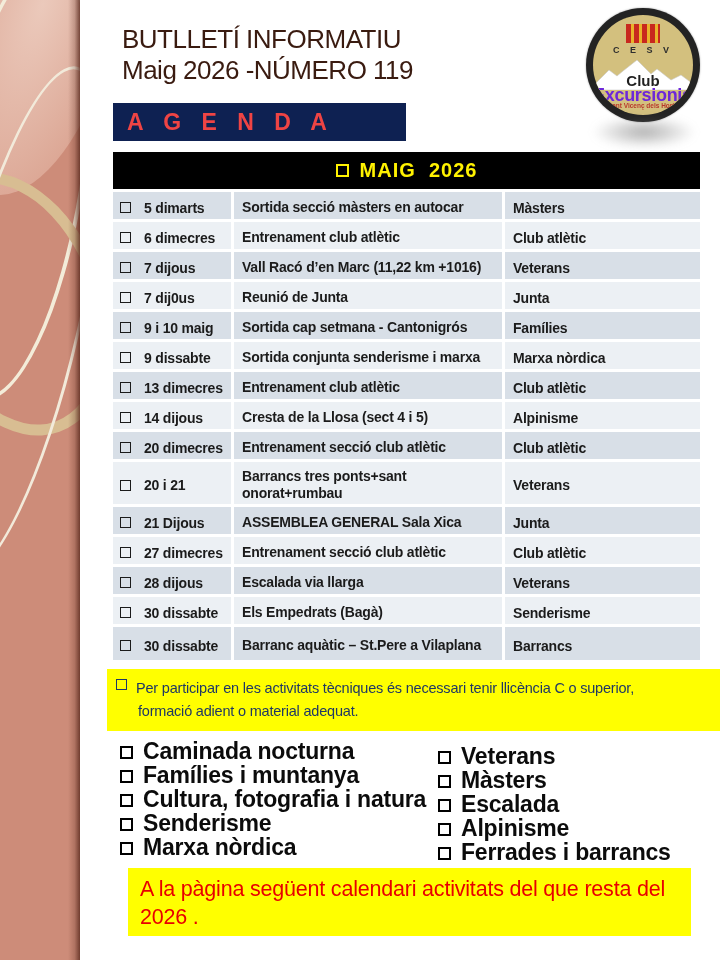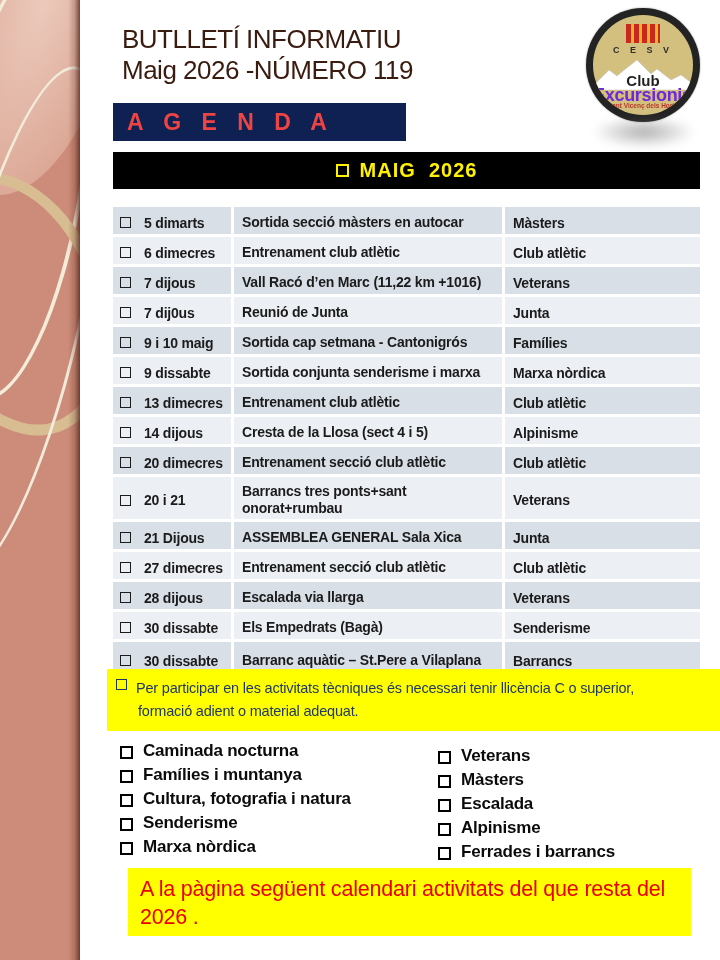--- a/index.html
+++ b/index.html
@@ -44,21 +44,21 @@
               font-weight:bold;color:#6d28d9;letter-spacing:-0.3px;}
   .logo-sub{position:absolute;left:0;right:0;top:87px;text-align:center;font-size:6.5px;
             color:#B8372B;font-weight:bold;}
   .logo-shadow{position:absolute;left:592px;top:116px;width:104px;height:32px;border-radius:50%;
                background:radial-gradient(closest-side, rgba(110,110,110,.55), rgba(110,110,110,0));
                filter:blur(4px);}
 
   
   .activities-table{position:absolute;left:113px;top:152px;width:587px;}
   .thead{height:37px;background:#000000;color:#FFF200;display:flex;align-items:center;
-         justify-content:center;font-weight:bold;font-size:20px;margin-bottom:18px;}
+         justify-content:center;font-weight:bold;font-size:20px;margin-bottom:3px;}
   .thead .hdr-label{white-space:pre;letter-spacing:1px;}
   .trow{display:grid;grid-template-columns:118px 268px 195px;column-gap:3px;margin-bottom:3px;}
   .band-a > .cell{background:#D8DFE7;}
   .band-b > .cell{background:#ECF0F4;}
   .cell{display:flex;align-items:center;min-height:27px;font-weight:bold;font-size:14px;
         color:#1b1b1b;letter-spacing:-0.2px;box-sizing:border-box;padding:6px 4px 2px 8px;}
   .date-cell{padding-left:7px;}
   .trow:last-child .cell{min-height:33px;}
   .activity-cell{line-height:17px;}
   .sq{display:inline-block;box-sizing:border-box;flex:0 0 auto;}
@@ -69,21 +69,21 @@
 
   
   .notice{position:absolute;left:107px;top:669px;width:633px;min-height:59px;background:#FFFF00;
           box-sizing:border-box;padding:8px 8px 8px 9px;color:#1F3864;font-size:14.5px;
           line-height:23px;letter-spacing:-0.2px;}
   .notice-line1{display:flex;align-items:flex-start;}
   .notice-line2{padding-left:22px;}
 
   
   .check-list{position:absolute;list-style:none;margin:0;padding:0;font-weight:bold;
-              font-size:17px;color:#0b0b0b;letter-spacing:-0.2px;}
+              font-size:23px;color:#0b0b0b;letter-spacing:-0.2px;}
   .list-left{left:120px;top:739px;}
   .list-right{left:438px;top:744px;}
   .check-list li{display:flex;align-items:center;height:24px;}
 
   
   .footer-banner{position:absolute;left:128px;top:868px;width:563px;height:68px;background:#FFFF00;
                  box-sizing:border-box;padding:7px 12px;color:#E80000;font-weight:normal;
                  font-size:21.5px;line-height:28px;letter-spacing:-0.2px;}
 </style>
 </head>

